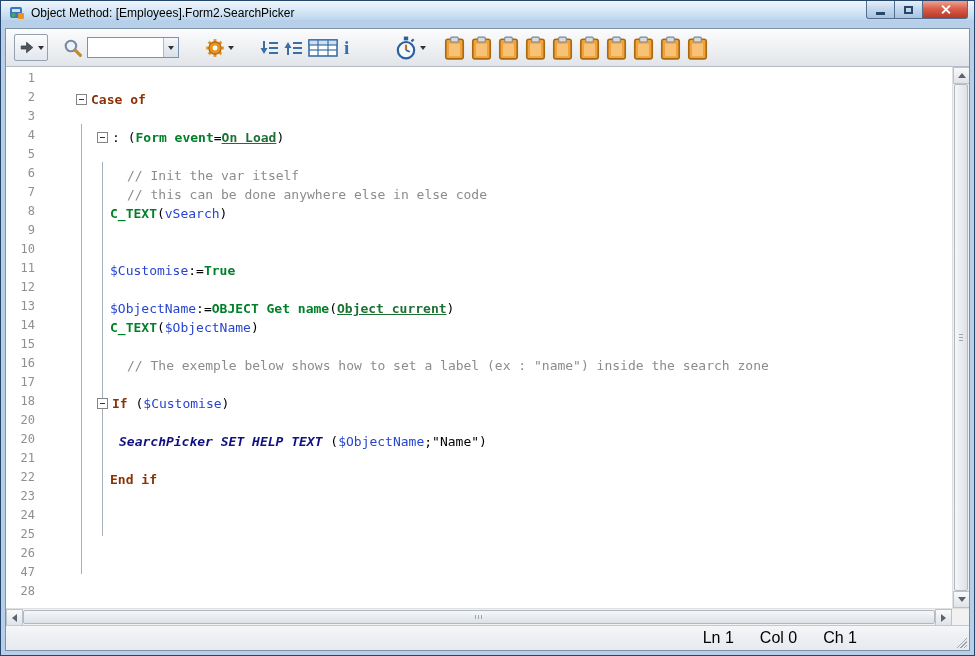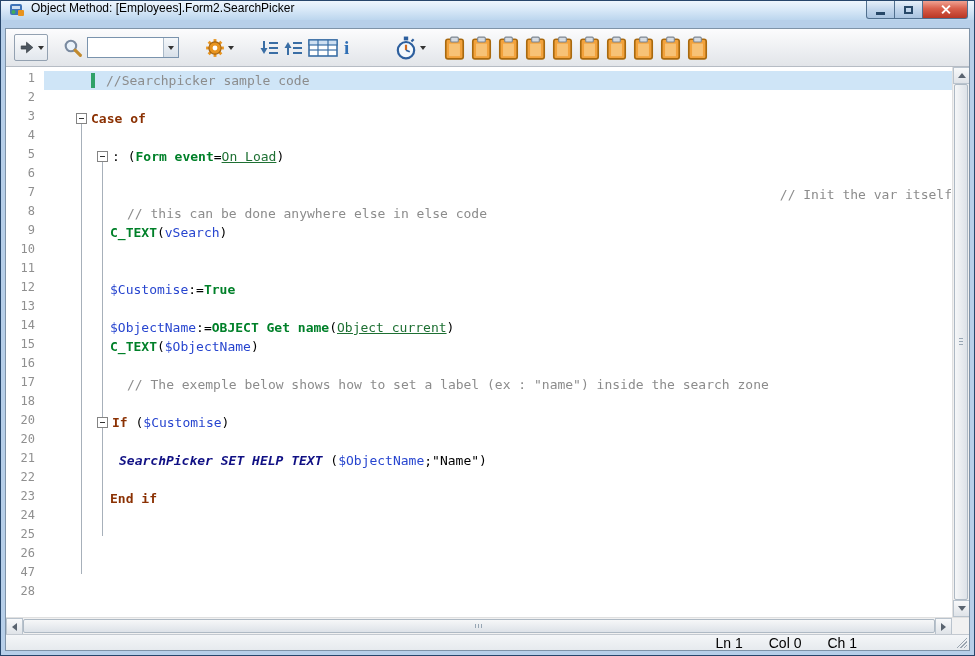--- a/index.html
+++ b/index.html
@@ -2,21 +2,21 @@
 <html style="--c-comment: #8c8c8c; --c-keyword: #8b3103; --c-command: #008029; --c-constant: #1e7033; --c-variable: #2745cf; --c-method: #101084; --c-string: #000000; --c-plain: #000000; --c-highlight: #cfe5f7; --c-marker: #2fa168;"><head>
 <meta charset="utf-8">
 <style>
   * { margin:0; padding:0; box-sizing:border-box; }
   html,body { font-family:"Liberation Sans", sans-serif; background:#888; }
 
   .window { position:relative; width:975px; height:656px; border:1px solid #27466b;
             background:#b7cfe9; overflow:hidden; }
 
   
-  .titlebar { height:19px; display:flex; align-items:flex-start; padding:0 6px;
+  .titlebar { height:19px; display:flex; align-items:flex-end; padding:0 6px;
               background:linear-gradient(#eef6fd 0%, #d9e9f8 45%, #bcd6ee 100%); }
   .app-icon { width:16px; height:16px; margin:0 6px 0 2px; flex:0 0 auto; }
   .title-text { font-size:12px; color:#000; white-space:nowrap; }
   .win-controls { margin-left:auto; display:flex; align-self:flex-start; margin-top:0; }
   .wbtn { height:18px; border:1px solid #51708f; border-top:none; display:flex;
           align-items:center; justify-content:center; cursor:default;
           background:linear-gradient(#e6eff9, #c2d6ec 50%, #a9c4e0); }
   .wbtn.min { width:29px; border-radius:0 0 0 3px; }
   .wbtn.max { width:28px; border-left:none; }
   .wbtn.close { width:45px; border-left:none; border-radius:0 0 3px 0;
@@ -66,21 +66,21 @@
   .cl.hl { background:var(--c-highlight,#cfe5f7); }
   .guide { position:absolute; width:1px; background:#a7b0ba; }
   .foldbox { display:inline-block; width:11px; height:11px; border:1px solid #848484;
              background:#fff; margin-right:4px; vertical-align:-1px; position:relative; }
   .foldbox::after { content:""; position:absolute; left:2px; right:2px; top:4px;
              border-top:1px solid #333; }
   .ins-marker { display:inline-block; width:4px; height:15px; background:var(--c-marker,#2fa168);
              margin-right:11px; vertical-align:-3px; }
   .tk-keyword  { color:var(--c-keyword); font-weight:bold; }
   .tk-command  { color:var(--c-command); font-weight:bold; }
-  .tk-constant { color:var(--c-constant); text-decoration:underline; }
+  .tk-constant { color:var(--c-constant); text-decoration:underline;font-weight:bold; }
   .tk-variable { color:var(--c-variable); }
   .tk-method   { color:var(--c-method); font-weight:bold; font-style:italic; }
   .tk-comment  { color:var(--c-comment); }
   .tk-string, .tk-plain { color:var(--c-plain,#000); }
 
   
   .vscroll { width:17px; flex:0 0 auto; position:relative; background:#f1f1f1;
              border-left:1px solid #e0e0e0; }
   .sb-btn { position:absolute; width:17px; height:17px; display:flex; align-items:center;
             justify-content:center; background:linear-gradient(#f8f9fa,#dfe3e8);
@@ -97,23 +97,23 @@
   .hscroll-row { height:17px; flex:0 0 auto; display:flex; background:#f1f1f1; border-top:1px solid #e0e0e0; }
   .hscroll { position:relative; flex:1 1 auto; }
   .hscroll .left { left:0; top:0; } .hscroll .right { right:0; top:0; }
   .h-thumb { position:absolute; top:1px; bottom:1px; left:17px; right:17px;
              background:linear-gradient(#f6f7f8,#dde2e8); border:1px solid #aeb9c4; border-radius:2px; }
   .h-thumb .grip { position:absolute; top:4px; bottom:4px; left:50%; margin-left:-4px; width:8px;
              background:repeating-linear-gradient(90deg,#97a6b4 0 1px, transparent 1px 3px); }
   .sb-corner { width:17px; flex:0 0 auto; background:#f1f1f1; }
 
   
-  .statusbar { height:16px; flex:0 0 auto; display:flex; align-items:center;
+  .statusbar { height:25px; flex:0 0 auto; display:flex; align-items:center;
                background:linear-gradient(#f4f6f8,#e6eaee); border-top:1px solid #c3c9d0;
-               font-size:14px; color:#000; position:relative; }
+               font-size:16px; color:#000; position:relative; }
   .status-cells { margin-left:auto; display:flex; gap:26px; padding-right:112px; }
   .resize-grip { position:absolute; right:2px; bottom:2px; width:13px; height:13px;
                background:
                  linear-gradient(135deg, transparent 0 58%, #9aa5b0 58% 64%, transparent 64% 72%, #9aa5b0 72% 78%, transparent 78% 86%, #9aa5b0 86% 92%, transparent 92%); }
 </style>
 </head>
 <body>
 
 <div class="window">
 
@@ -325,27 +325,26 @@
           <div class="ln">23</div>
           <div class="ln">24</div>
           <div class="ln">25</div>
           <div class="ln">26</div>
           <div class="ln">47</div>
           <div class="ln">28</div>
         </div>
       <div class="code" id="code">
         <div class="guide" style="left:37px; top:57px; height:450px;"></div>
         <div class="guide" style="left:58px; top:95px; height:374px;"></div>
-      <div class="cl hl" style="padding-left: 47px;"><span class="ins-marker"></span><span class="tk-comment">//Searchpicker sample code</span></div>
           <div class="cl"></div>
           <div class="cl" style="padding-left: 32px;"><span class="foldbox"></span><span class="tk-keyword">Case of</span></div>
           <div class="cl"></div>
           <div class="cl" style="padding-left: 53px;"><span class="foldbox"></span><span class="tk-plain">: (</span><span class="tk-command">Form event</span><span class="tk-plain">=</span><span class="tk-constant">On Load</span><span class="tk-plain">)</span></div>
           <div class="cl"></div>
-          <div class="cl" style="padding-left: 83px; text-align: right;"><span class="tk-comment">// Init the var itself</span></div>
+          <div class="cl" style="padding-left: 83px;"><span class="tk-comment">// Init the var itself</span></div>
           <div class="cl" style="padding-left: 83px;"><span class="tk-comment">// this can be done anywhere else in else code</span></div>
           <div class="cl" style="padding-left: 66px;"><span class="tk-command">C_TEXT</span><span class="tk-plain">(</span><span class="tk-variable">vSearch</span><span class="tk-plain">)</span></div>
           <div class="cl"></div>
           <div class="cl"></div>
           <div class="cl" style="padding-left: 66px;"><span class="tk-variable">$Customise</span><span class="tk-plain">:=</span><span class="tk-command">True</span></div>
           <div class="cl"></div>
           <div class="cl" style="padding-left: 66px;"><span class="tk-variable">$ObjectName</span><span class="tk-plain">:=</span><span class="tk-command">OBJECT Get name</span><span class="tk-plain">(</span><span class="tk-constant">Object current</span><span class="tk-plain">)</span></div>
           <div class="cl" style="padding-left: 66px;"><span class="tk-command">C_TEXT</span><span class="tk-plain">(</span><span class="tk-variable">$ObjectName</span><span class="tk-plain">)</span></div>
           <div class="cl"></div>
           <div class="cl" style="padding-left: 83px;"><span class="tk-comment">// The exemple below shows how to set a label (ex : "name") inside the search zone</span></div>

